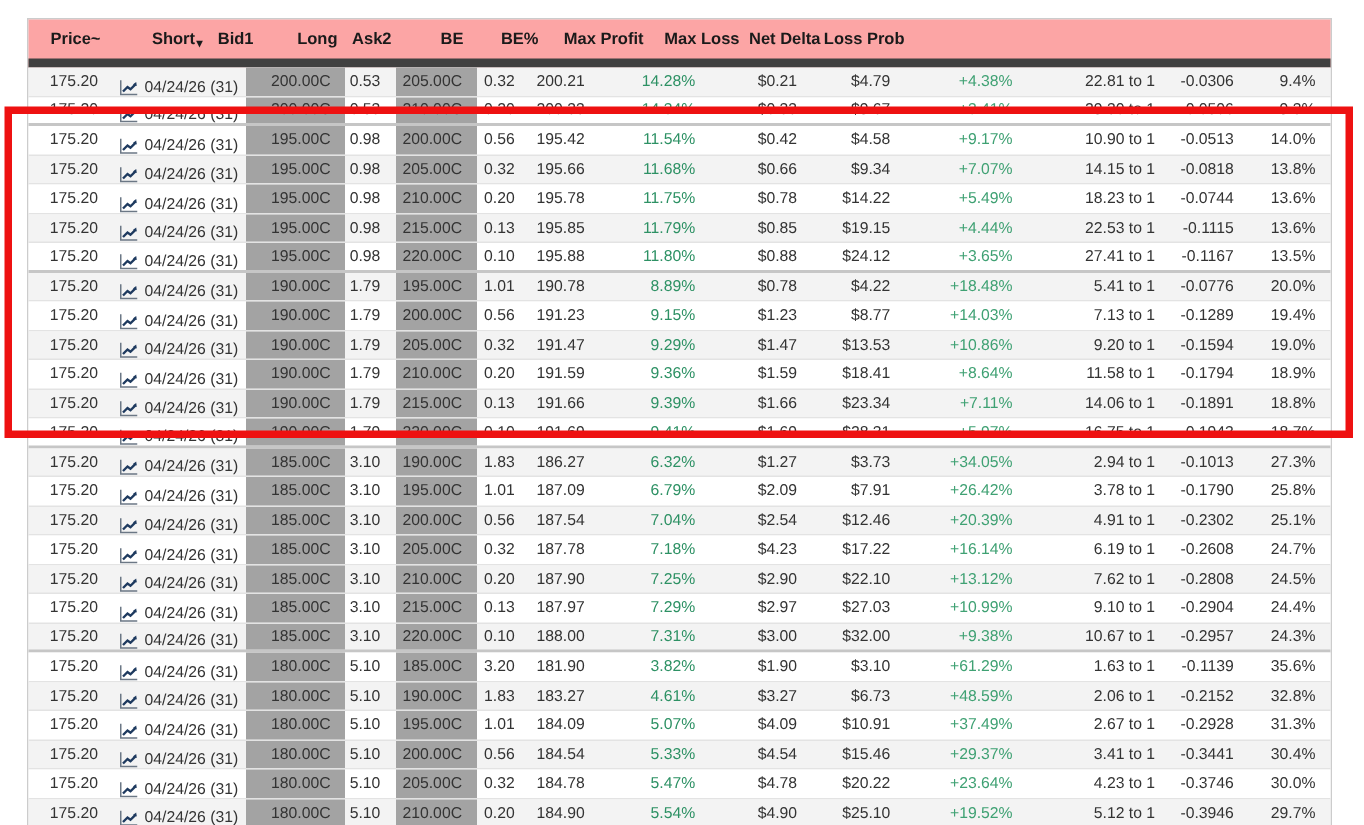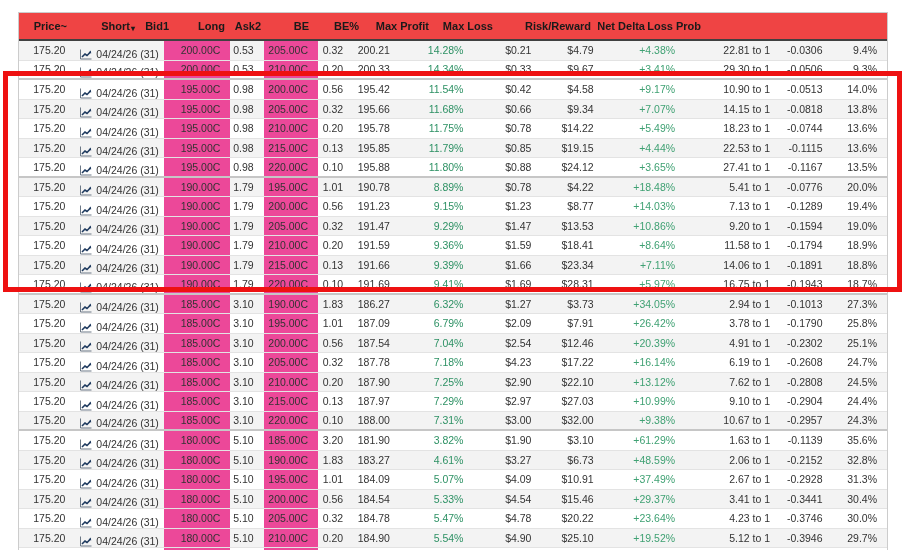--- a/index.html
+++ b/index.html
@@ -4,40 +4,40 @@
 <style>
   html,body{margin:0;padding:0;}
   body{
     width:909px;height:550px;overflow:hidden;position:relative;
     background:#ffffff;font-family:"Liberation Sans",sans-serif;
   }
   .table-wrap{
     position:absolute;left:18px;top:12px;width:868px;
     border:1px solid #cccccc;border-bottom:none;box-sizing:content-box;background:#fff;
   }
-  .thead{display:flex;height:26px;border-bottom:2px solid #404040;background:#ef4444;align-items:center;}
+  .thead{display:flex;height:26px;border-bottom:6px solid #404040;background:#fca5a5;align-items:center;}
   .th{
     font-weight:bold;font-size:11px;color:#1a1a1a;white-space:nowrap;
     box-sizing:border-box;height:100%;display:flex;align-items:center;
     justify-content:flex-end;padding-right:10px;cursor:pointer;
   }
   .th.left{justify-content:center;padding-right:0;}
   .sort-arrow{font-size:8px;margin-left:1px;position:relative;top:2px;color:#1a1a1a;}
   .row{
     display:flex;height:19.5px;border-bottom:1px solid #e3e3e3;
     box-sizing:border-box;background:#ffffff;cursor:pointer;
   }
   .row.gray{background:#f3f3f3;}
   .row.group-end{border-bottom:2px solid #c6c6c6;}
   .cell{
     font-size:10.5px;color:#333333;white-space:nowrap;box-sizing:border-box;
     height:100%;display:flex;align-items:center;justify-content:flex-end;
     padding-right:10px;
   }
-  .cell.yellow{background:#ec4899;}
+  .cell.yellow{background:#a3a3a3;}
   .cell.greenA{color:#2d9164;margin-left:25px;}
   .cell.greenB{color:#3fa173;}
   .cell.exp{justify-content:flex-start;padding-right:0;padding-left:4px;gap:4px;align-items:flex-end;}
   .chart-ic{flex:0 0 auto;display:inline-block;}
   
   .c0{width:58px}.c1{width:92px}.c2{width:68px}.c3{width:34px}.c4{width:56px}
   .c5{width:36px}.c6{width:48px}.c7{width:50px}.c8{width:70px}.c9{width:64px}
   .c10{width:84px}.c11{width:98px}.c12{width:54px}.c13{width:56px}
   .red-box{
     position:absolute;left:3px;top:71px;width:899px;height:221px;
@@ -70,23 +70,20 @@
       </div>
       <div class="th c7">
         <span>BE%</span>
       </div>
       <div class="th c8">
         <span>Max Profit</span>
       </div>
       <div class="th c9">
         <span>Max Loss</span>
       </div>
-      <div class="th c11">
-        <span>Risk/Reward</span>
-      </div>
       <div class="th c12">
         <span>Net Delta</span>
       </div>
       <div class="th c13">
         <span>Loss Prob</span>
       </div>
     </div>
   <div class="tbody" id="tbody">
       <div class="row gray">
         <div class="cell c0">175.20</div>

